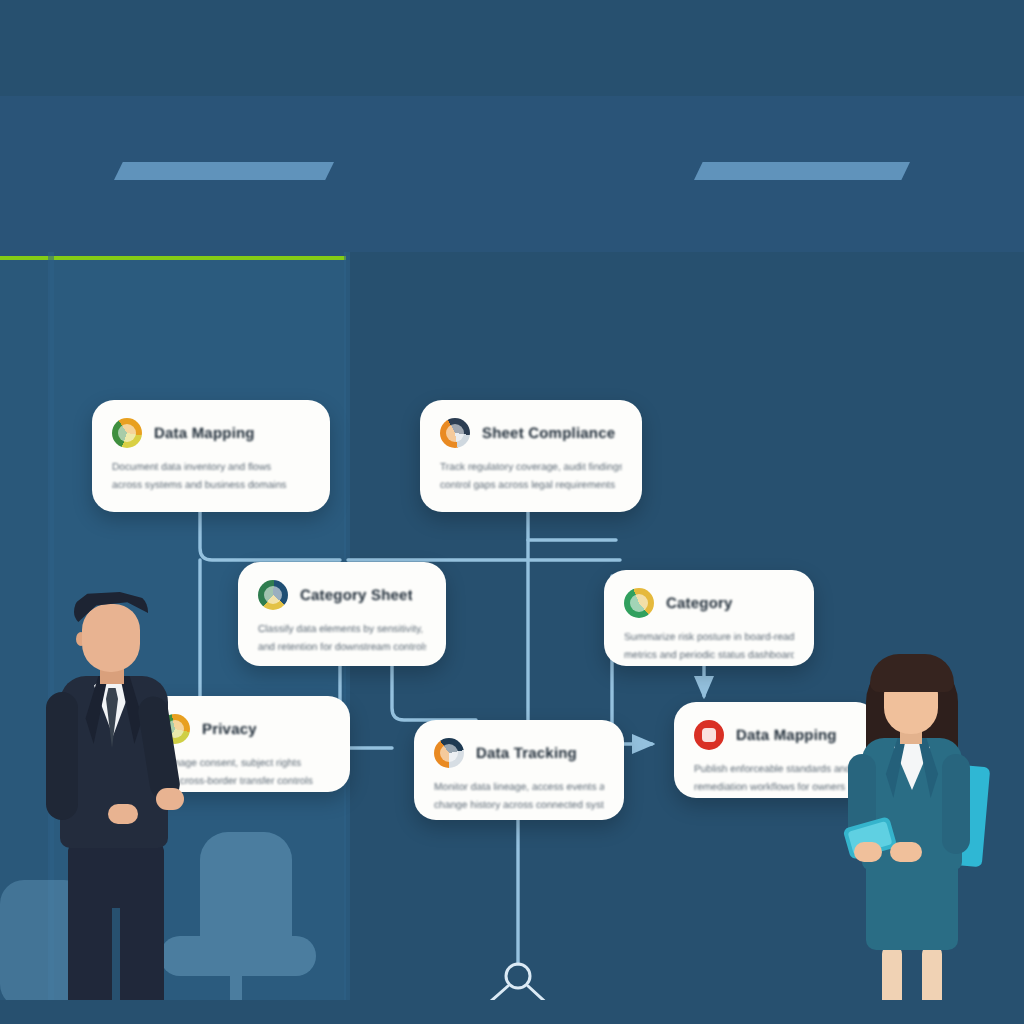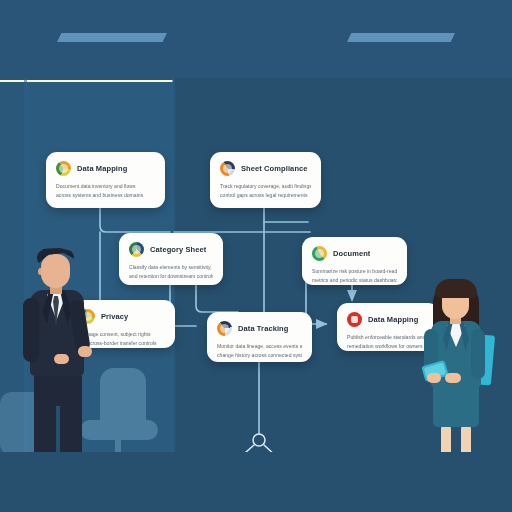--- a/index.html
+++ b/index.html
@@ -1,21 +1,21 @@
 <!DOCTYPE html>
 <html><head>
 <meta charset="utf-8">
 <style>
   html,body{margin:0;padding:0;}
   body{
     width:512px;height:512px;overflow:hidden;
     font-family:"Liberation Sans",sans-serif;
     background:#27506f;
   }
-  #scene{position:relative;width:512px;height:452px;overflow:hidden;background:#fef9c3;}
+  #scene{position:relative;width:512px;height:452px;overflow:hidden;background:#84cc16;margin-top:48px;}
 
   
   .bg-wall-left{position:absolute;left:0;top:82px;width:25px;height:430px;background:#2a587a;}
   .bg-wall-panel{position:absolute;left:25px;top:82px;width:148px;height:430px;background:#2b5b7e;}
   .bg-wall-right{position:absolute;left:173px;top:78px;width:339px;height:434px;background:#27506f;}
   .bg-col{position:absolute;top:78px;width:3px;height:434px;background:#2d6087;opacity:.55;}
 
   .ceiling{position:absolute;left:0;top:0;width:512px;height:80px;background:#2a5478;}
   .light{
     position:absolute;height:9px;background:#6093bb;
@@ -220,21 +220,21 @@
     </div>
     <div class="body">
       <span>Classify data elements by sensitivity, purpose</span>
       <span>and retention for downstream controls</span>
     </div>
   </div>
 
   <div class="card" id="card-reporting">
     <div class="hdr">
       <span class="ic ic-d"></span>
-      <span class="ttl">Document</span>
+      <span class="ttl">Category</span>
     </div>
     <div class="body">
       <span>Summarize risk posture in board-ready</span>
       <span>metrics and periodic status dashboards</span>
     </div>
   </div>
 
   <div class="card" id="card-privacy">
     <div class="hdr">
       <span class="ic ic-g"></span>

